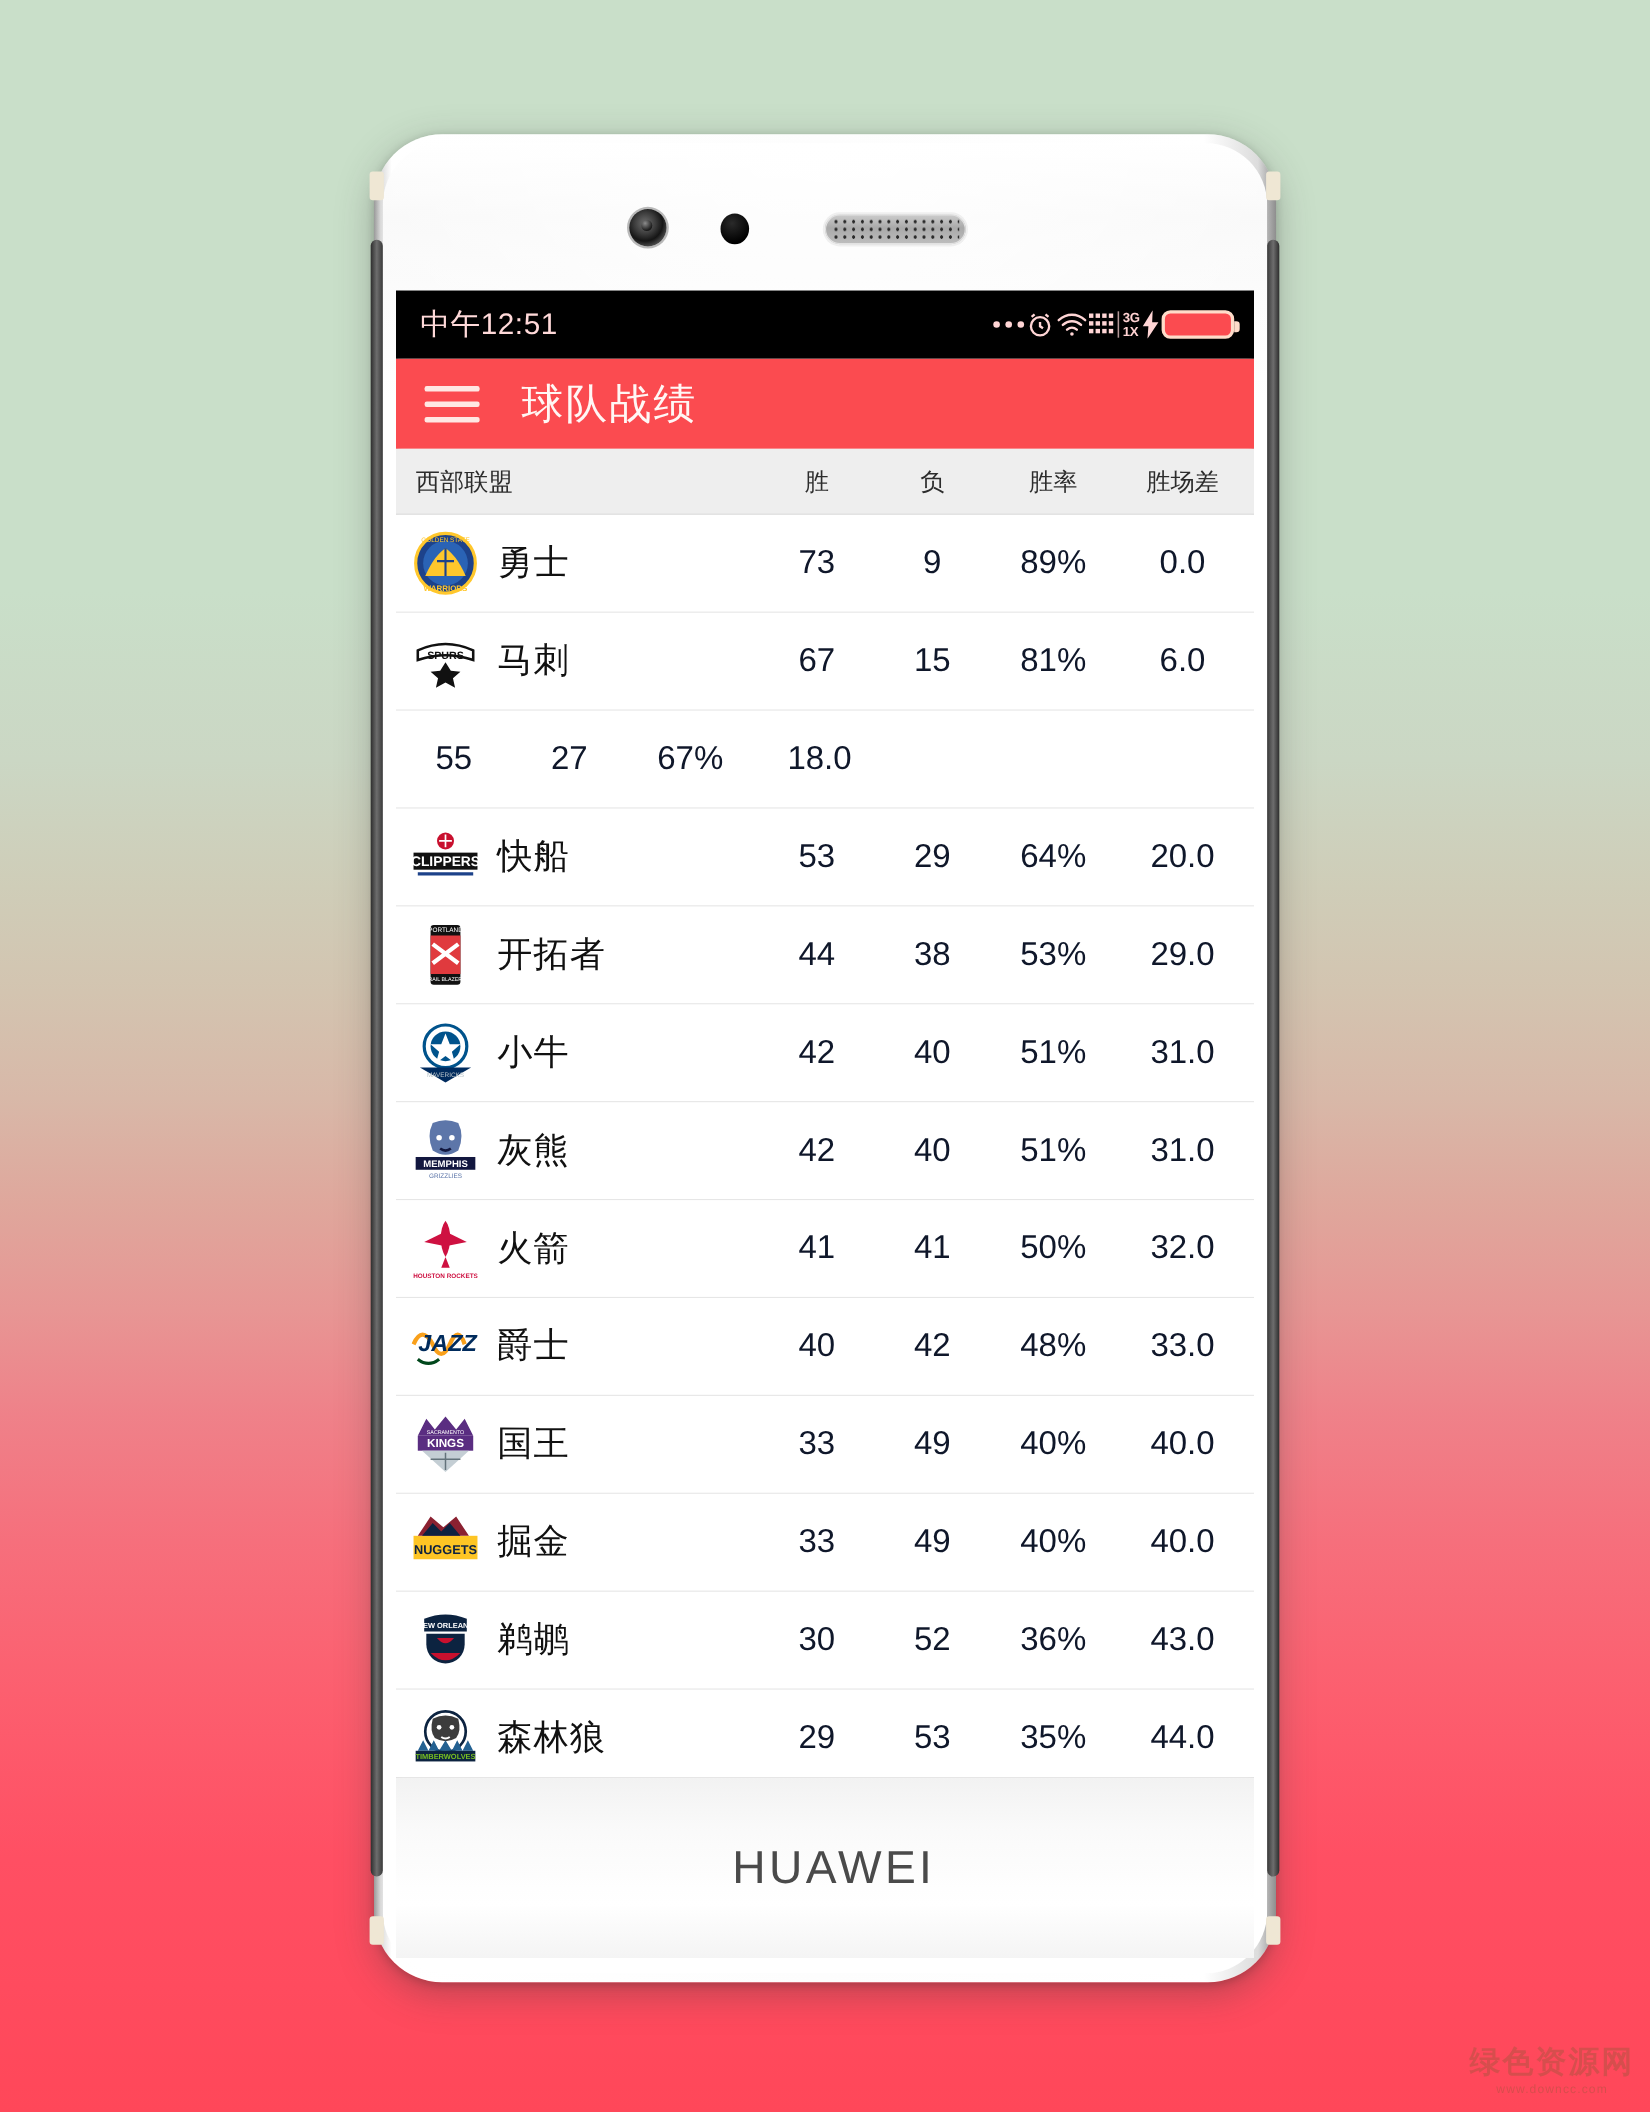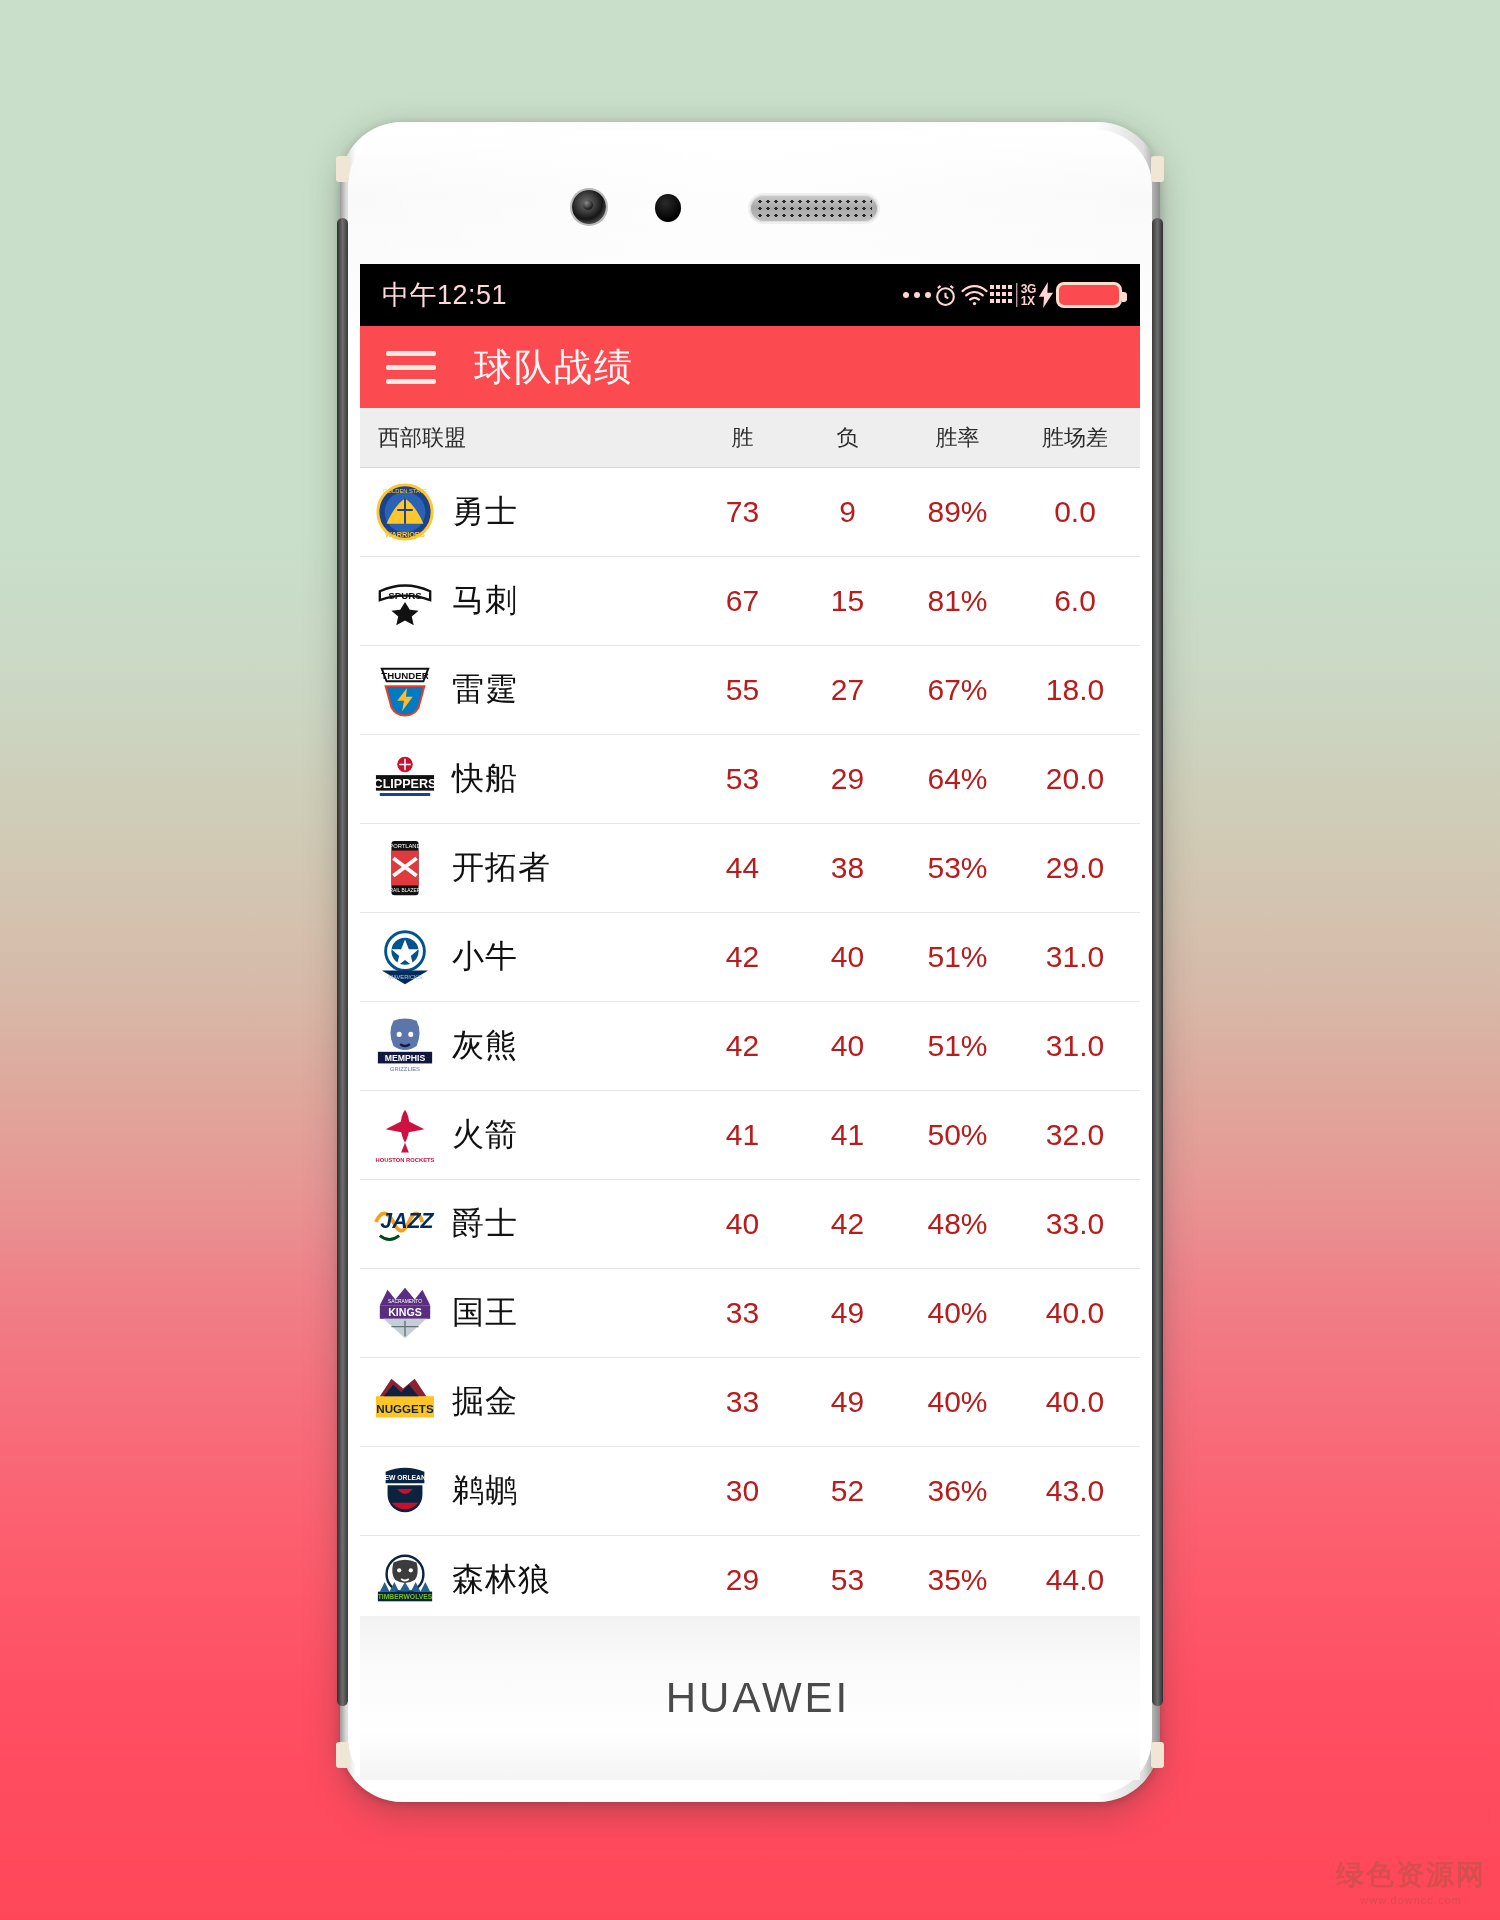--- a/index.html
+++ b/index.html
@@ -117,21 +117,21 @@
 
   .rows { background:#fff; }
   .row {
     height:89px; display:flex; align-items:center;
     border-bottom:1px solid #e6e6e6; font-size:29px; color:#1d1d1d;
   }
   .row .c-team { flex:0 0 330px; display:flex; align-items:center; padding-left:14px; }
   .logo { width:62px; height:62px; flex:0 0 62px; margin-right:16px; position:relative; }
   .logo svg { display:block; width:62px; height:62px; }
   .team-name { font-size:32px; color:#111; letter-spacing:1px; }
-  .num { font-size:30px; color:#b91c1c; }
+  .num { font-size:30px; color:#0f172a; }
 
   
   .chin { position:absolute; left:20px; top:1494px; width:780px; height:164px;
           background:linear-gradient(to bottom,#f2f2f2 0%,#fafafa 30%,#ffffff 70%,#f4f4f4 100%); }
   .brand { position:absolute; left:16px; right:0; top:58px; text-align:center;
            font-size:42px; font-weight:normal; letter-spacing:3px; color:#4a4a4a;
            font-family:"Liberation Sans",sans-serif; }
 
   
   #watermark { position:absolute; right:14px; bottom:14px; text-align:center; opacity:.30; }
@@ -267,31 +267,20 @@
               </svg>
             </span>
             <span class="team-name">马刺</span>
           </div>
           <div class="col c-w num">67</div>
           <div class="col c-l num">15</div>
           <div class="col c-p num">81%</div>
           <div class="col c-gb num">6.0</div>
         </div>
         <div class="row">
-          <div class="c-team">
-            <span class="logo">
-              <svg viewBox="0 0 64 64">
-                <path d="M8 10h48l-5 13H13z" fill="#fff" stroke="#111" stroke-width="2"></path>
-                <text x="32" y="21" font-size="10" fill="#111" text-anchor="middle" font-family="sans-serif" font-weight="bold">THUNDER</text>
-                <path d="M12 28h40l-6 22a16 16 0 0 1-28 0z" fill="#007AC1" stroke="#EF3B24" stroke-width="2"></path>
-                <path d="M34 30 24 43h7l-2 11 11-15h-7z" fill="#FDBB30"></path>
-              </svg>
-            </span>
-            <span class="team-name">雷霆</span>
-          </div>
           <div class="col c-w num">55</div>
           <div class="col c-l num">27</div>
           <div class="col c-p num">67%</div>
           <div class="col c-gb num">18.0</div>
         </div>
         <div class="row">
           <div class="c-team">
             <span class="logo">
               <svg viewBox="0 0 64 64">
                 <circle cx="32" cy="17" r="8" fill="#C8102E"></circle>

